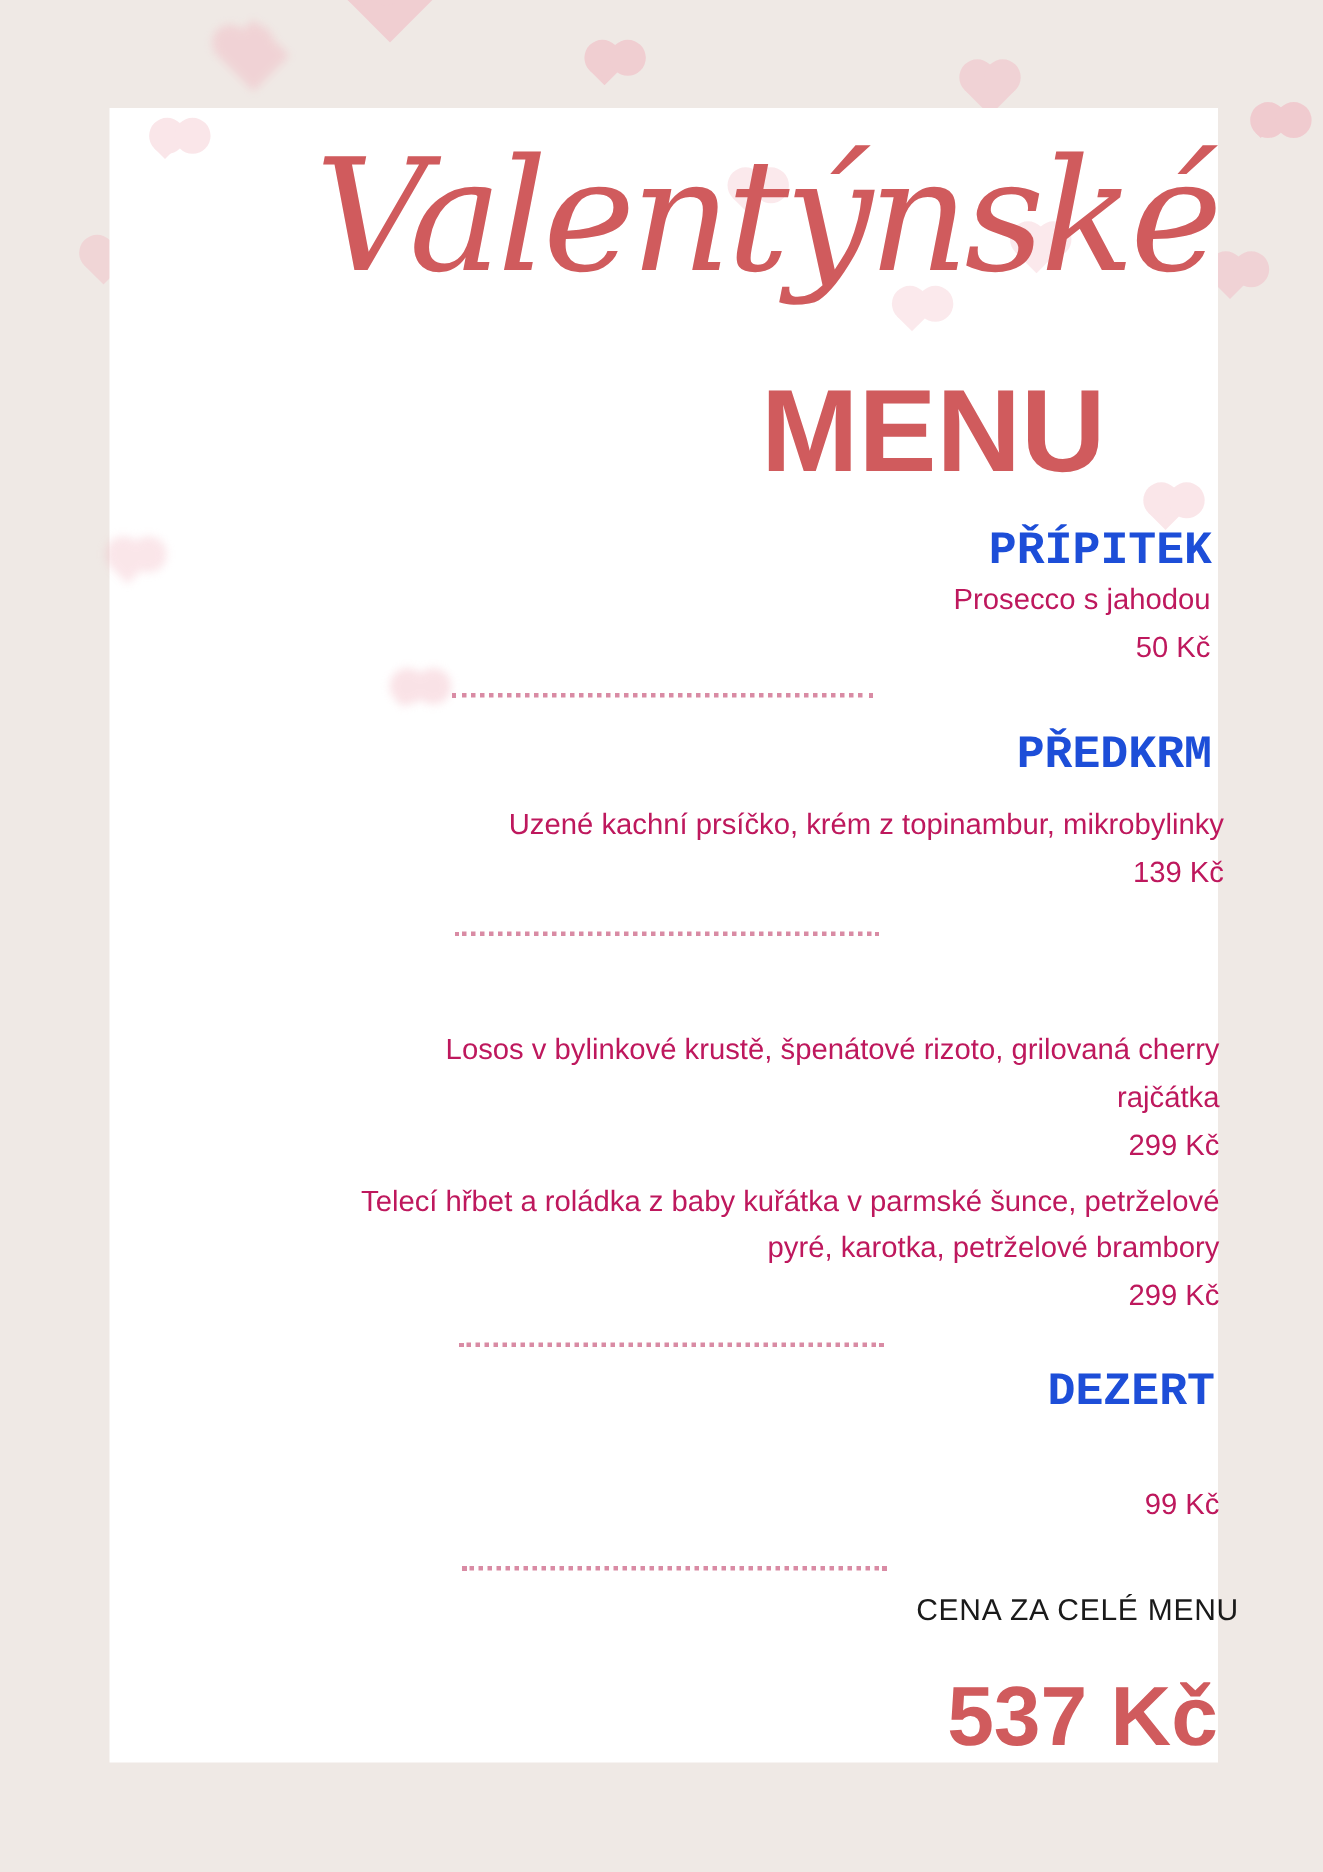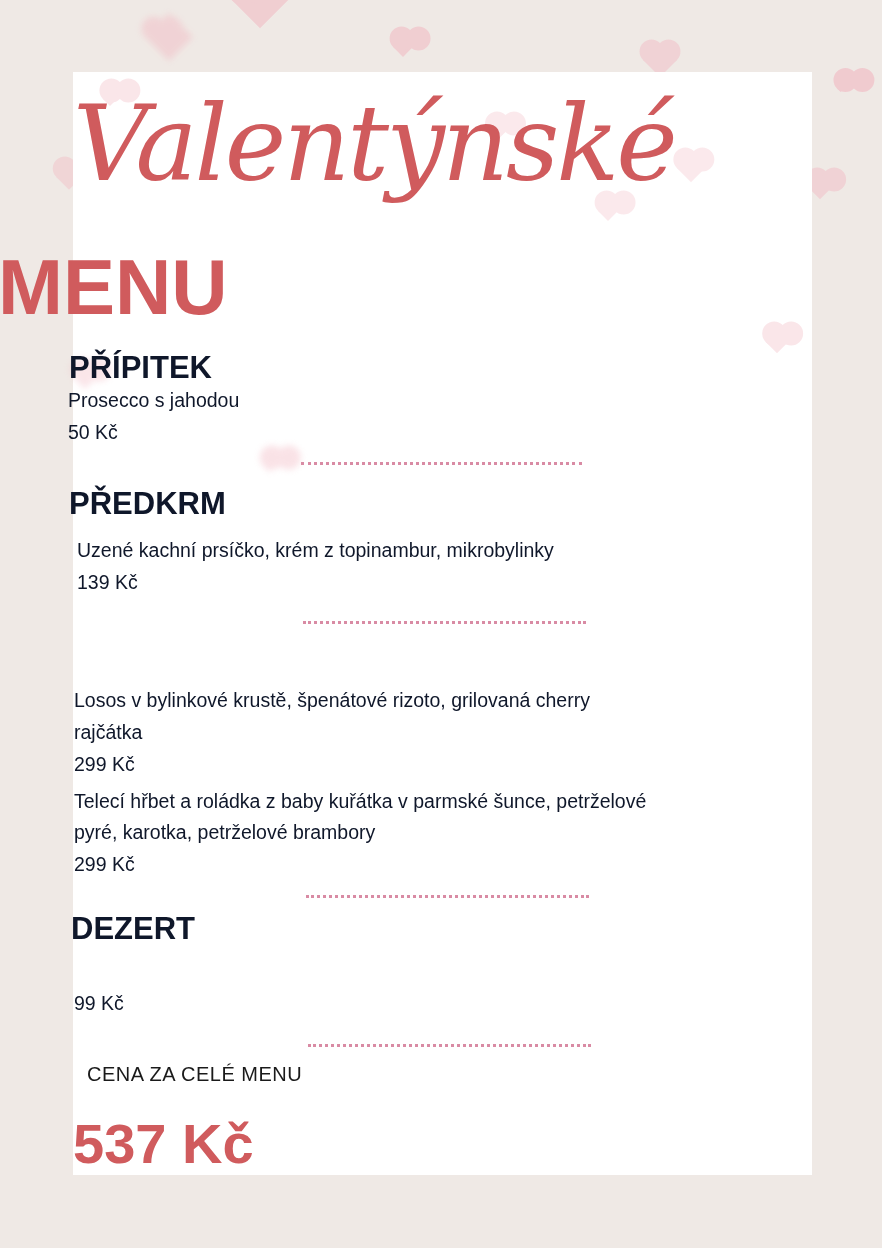--- a/index.html
+++ b/index.html
@@ -20,50 +20,50 @@
       width: 24px; height: 24px; border-radius: 50%;
       background: inherit;
     }
     .heart::before { top: -12px; left: 0; }
     .heart::after { left: 12px; top: 0; }
     .blur { filter: blur(3px); }
     .card {
       position: absolute; left: 73px; top: 72px; width: 739px; height: 1103px;
       background: #ffffff;
     }
-    .center { position: absolute; left: 0; width: 100%; text-align: left; }
+    .center { position: absolute; left: 0; width: 100%; text-align: right; }
     .script {
       top: 20px;
       font-family: "DejaVu Serif", serif;
       font-style: italic;
       font-size: 104px;
       color: #d05b5d;
       letter-spacing: -3px;
       line-height: 1;
     }
     .menu-word {
       top: 176px;
       font-family: "Liberation Sans", sans-serif;
       font-weight: bold;
       font-size: 78px;
       color: #d05b5d;
       line-height: 1;
       left: -75px;
     }
     .sec-title {
-      font-family: Liberation Sans, sans-serif;
+      font-family: Liberation Mono, monospace;
       font-weight: bold;
       font-size: 31px;
-      color: #0f172a;
+      color: #1d4ed8;
       line-height: 1;
     }
     .item-text {
       font-family: "Liberation Sans", sans-serif;
       font-size: 19.5px;
-      color: #0f172a;
+      color: #be185d;
       line-height: 31px;
     }
     .divider {
       position: absolute; height: 0; border-top: 3px dotted #d98ba4;
     }
     .total-label {
       font-family: "Liberation Sans", sans-serif;
       font-size: 20px; color: #1a1a1a; letter-spacing: 0.5px;
     }
     .total-price {

